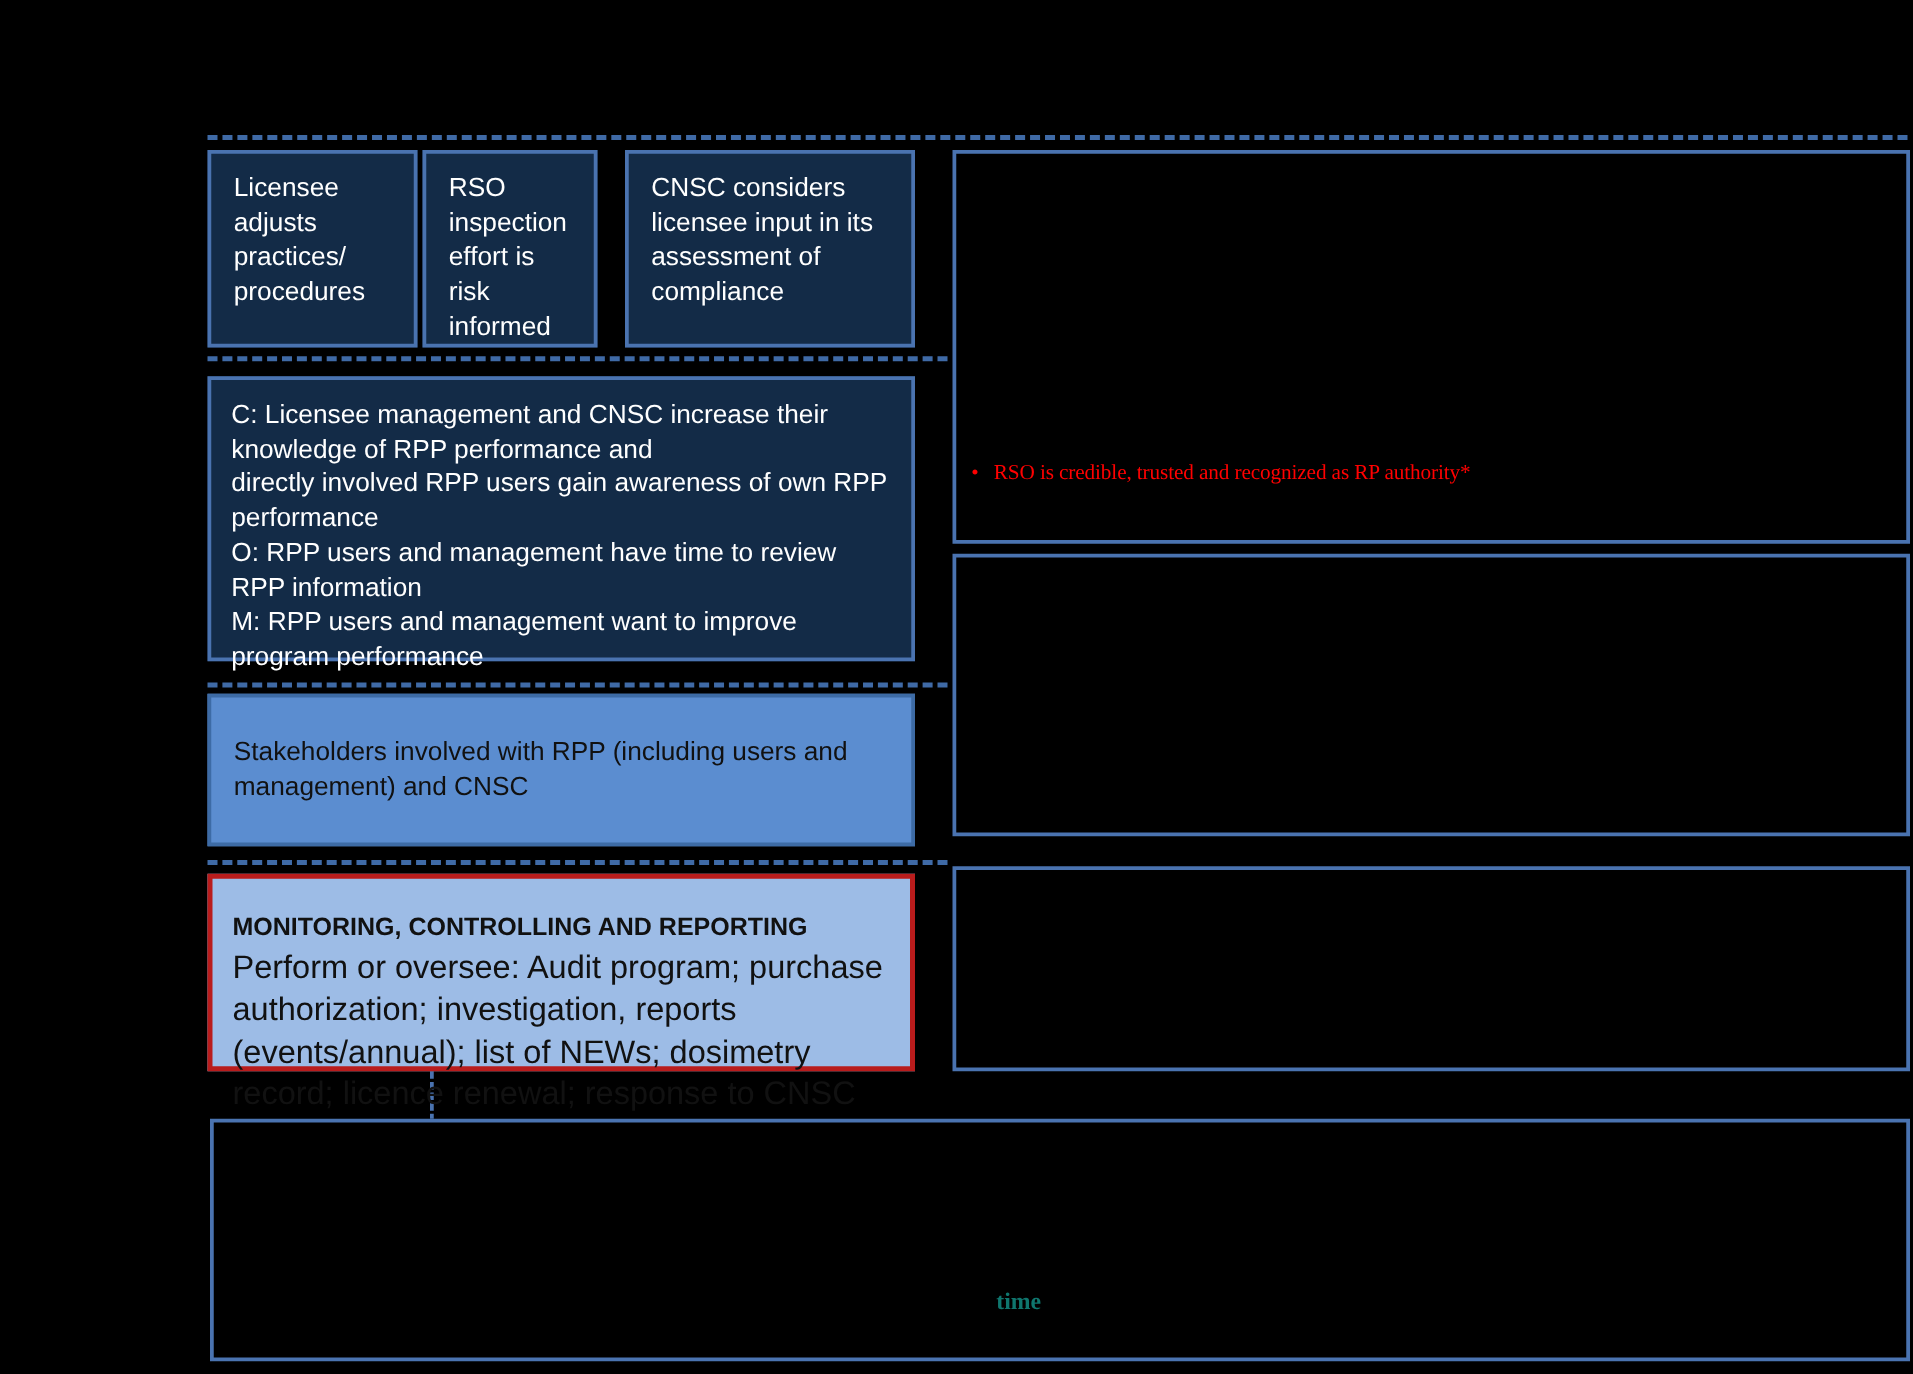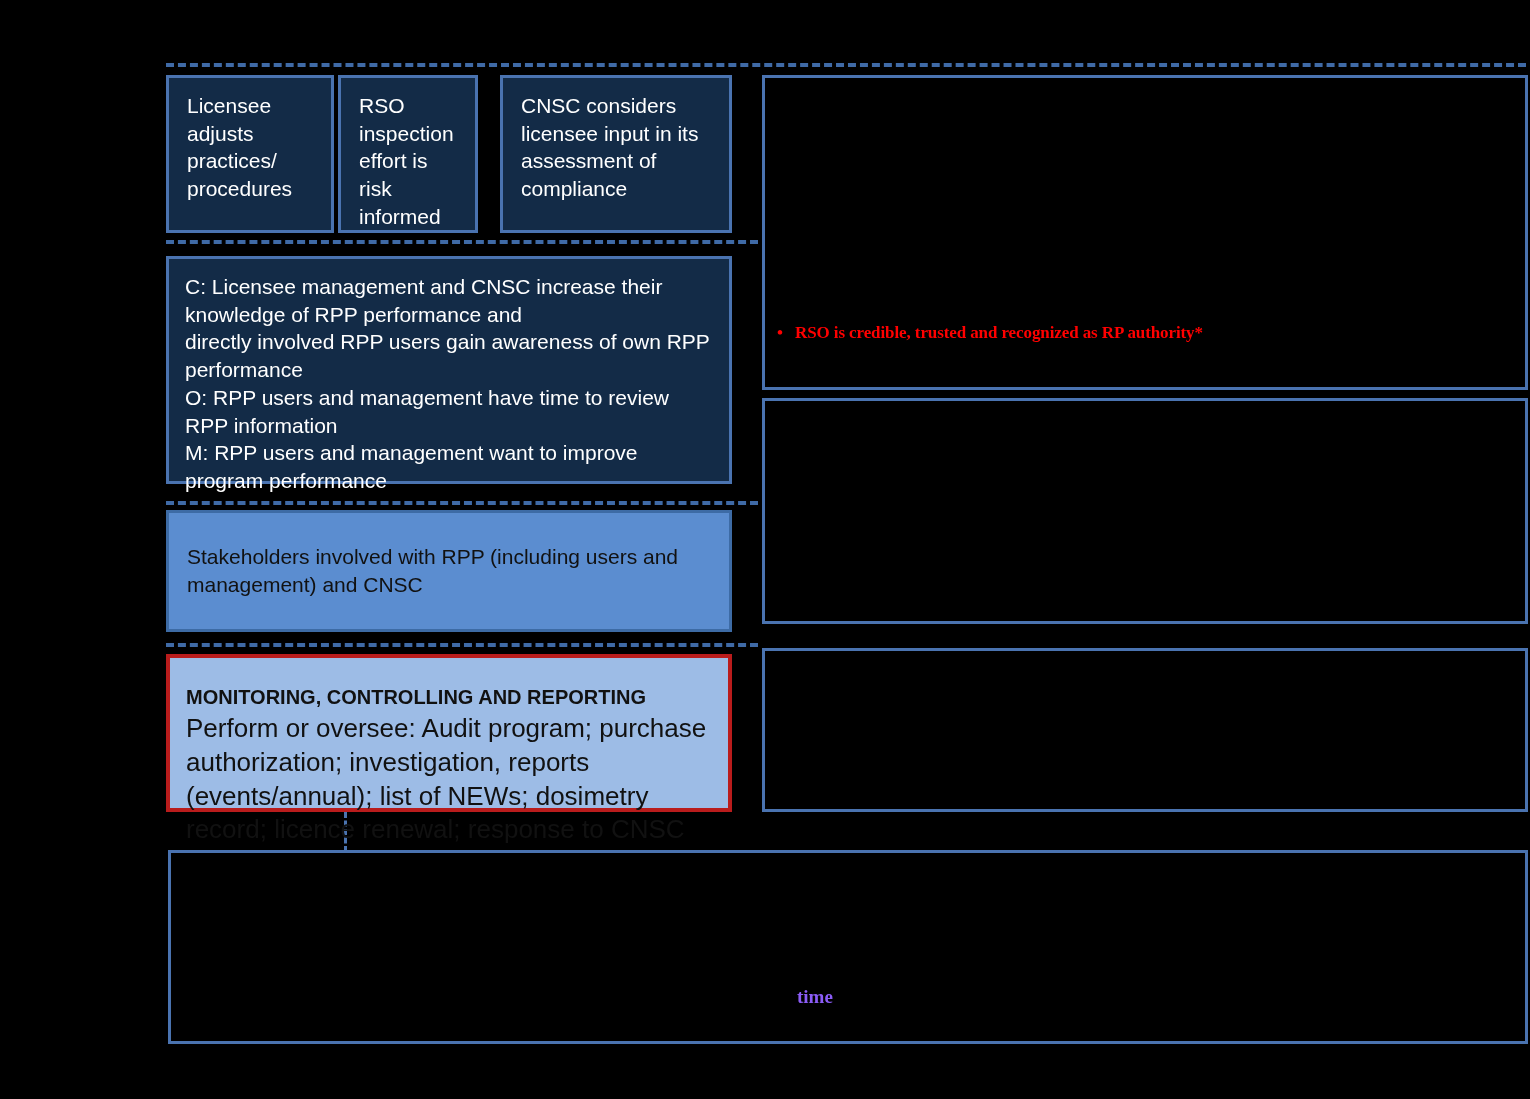--- a/index.html
+++ b/index.html
@@ -1,21 +1,21 @@
 <!DOCTYPE html>
 <html><head>
 <meta charset="utf-8">
 <style>
   html,body{margin:0;padding:0;background:#000;}
   body{
     width:1530px;height:1099px;position:relative;overflow:hidden;
     font-family:"Liberation Sans", sans-serif;
     color:#fff;
   }
-  .stage{position:absolute;inset:0;}
+  .stage{position:absolute;inset:0;margin-top:45px;}
 
   
   .box{position:absolute;box-sizing:border-box;}
 
   .box.dark{
     background:#132b47;
     border:3px solid #4a73b0;
     color:#ffffff;
   }
   .box.mid{
@@ -59,33 +59,33 @@
   .vdash{
     position:absolute;
     width:0;
     border-left:3px dashed #4a73b0;
   }
 
   
   .red-bullet{
     position:absolute;
     color:#ff0000;
-    font-weight:bold;
+    font-weight:normal;
     font-size:17px;
     font-family:"Liberation Serif", serif;
     white-space:nowrap;
     letter-spacing:-0.1px;
   }
   .red-bullet .dot{
     display:inline-block;
     width:18px;
   }
   .red-word{
     position:absolute;
-    color:#8b5cf6;
+    color:#0f766e;
     font-weight:bold;
     font-size:19px;
     font-family:"Liberation Serif", serif;
     white-space:nowrap;
   }
 </style>
 </head>
 <body>
 
 <div class="stage">

